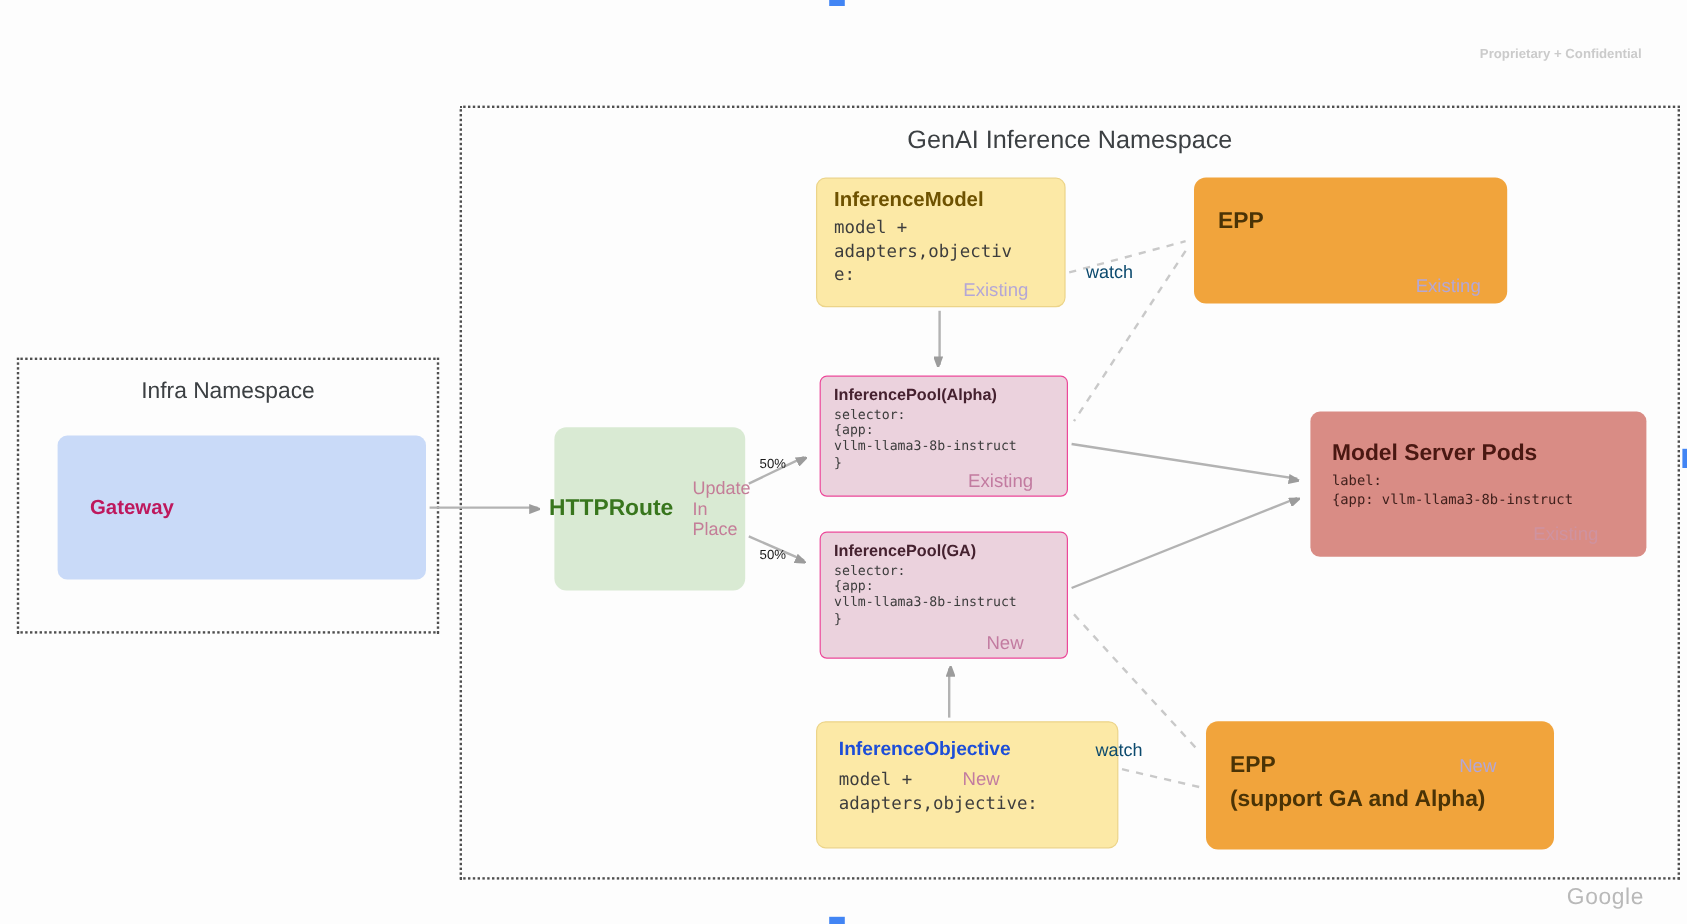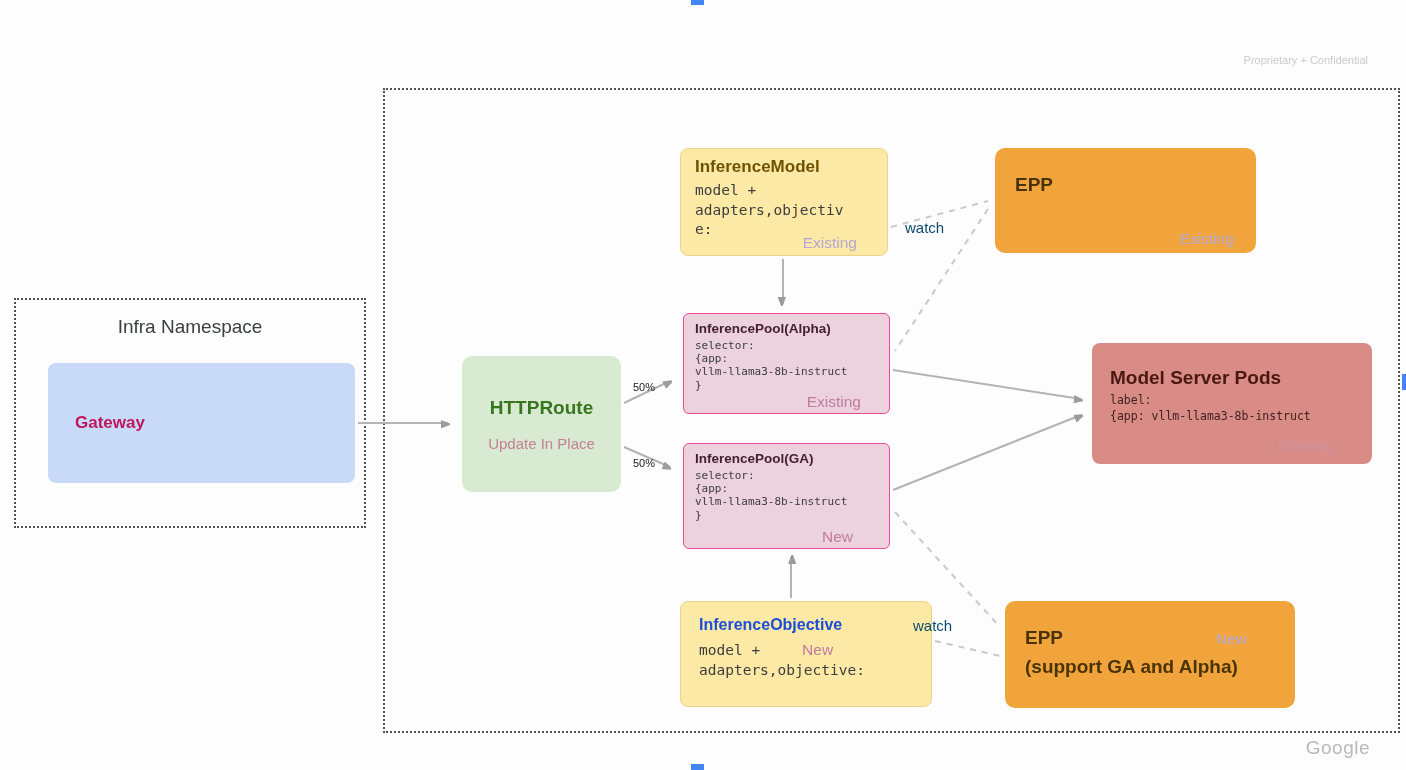--- a/index.html
+++ b/index.html
@@ -42,21 +42,21 @@
   .mono.sm { font-size: 11px;  line-height: 1.2; }
 
   .status { position: absolute; font-size: 15.5px; white-space: nowrap; }
   .st-lavender { color: #b4a7d6; }
   .st-mauve    { color: #c27ba0; }
   .st-rose     { color: #cf93a0; }
 
   .edge-label { position: absolute; z-index: 3; font-size: 11px; color: #1a1a1a; }
   .watch { color: #0c4a6e; font-size: 15px; }
 
-  .confidential { position: absolute; top: 54px; right: 38px; font-size: 11px; color: #cbcbcb; z-index: 3; }
+  .confidential { position: absolute; top: 39px; right: 38px; font-size: 11px; color: #cbcbcb; z-index: 3; font-weight: bold; }
   .brand { position: absolute; top: 737px; right: 36px; font-size: 19px; color: #b9b9b9; font-weight: 500; letter-spacing: 0.5px; z-index: 3; text-align: right; }
 
   .marker { position: absolute; background: #4285f4; z-index: 4; }
 </style>
 </head>
 <body>
 
 <div class="canvas">
 
   <div class="confidential">Proprietary + Confidential</div>
@@ -83,22 +83,23 @@
   </svg>
 
   <div class="ns" style="left:14px; top:298px; width:352px; height:230px;"></div>
   <div class="ns-title" style="left:14px; top:316px; width:352px; font-size:19px;">Infra Namespace</div>
 
   <div class="node blue" style="left:48px; top:363px; width:307px; height:120px; display:flex; align-items:center; padding-left:27px;">
     <span class="t-blue">Gateway</span>
   </div>
 
   <div class="ns" style="left:383px; top:88px; width:1017px; height:645px;"></div>
+  <div class="ns-title" style="left:383px; top:105px; width:1017px; font-size:21px;">GenAI Inference Namespace</div>
 
-  <div class="node green" style="left:462px; top:356px; width:159px; height:136px; display:flex; flex-direction:column; align-items:center; justify-content:center; gap:16px;">
+  <div class="node green" style="left:462px; top:356px; width:159px; height:136px; display:flex; align-items:center; justify-content:center; gap:16px;">
     <span class="t-green">HTTPRoute</span>
     <span style="color:#c47e98; font-size:15px;">Update In Place</span>
   </div>
 
   <div class="node yellow" style="left:680px; top:148px; width:208px; height:108px; padding:8px 14px;">
     <div class="t-yellow" style="margin-bottom:4px;">InferenceModel</div>
     <div class="mono lg">
       <div>model +</div>
       <div>adapters,objectiv</div>
       <div>e:</div>

